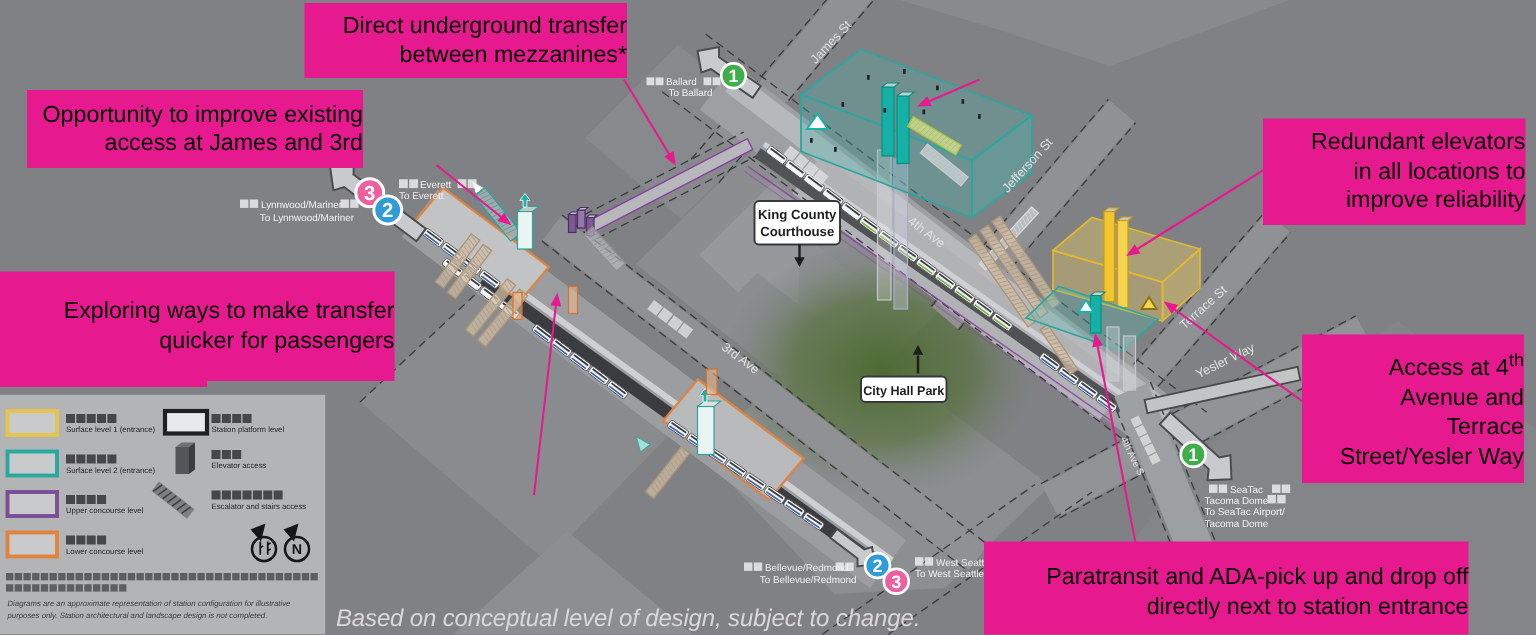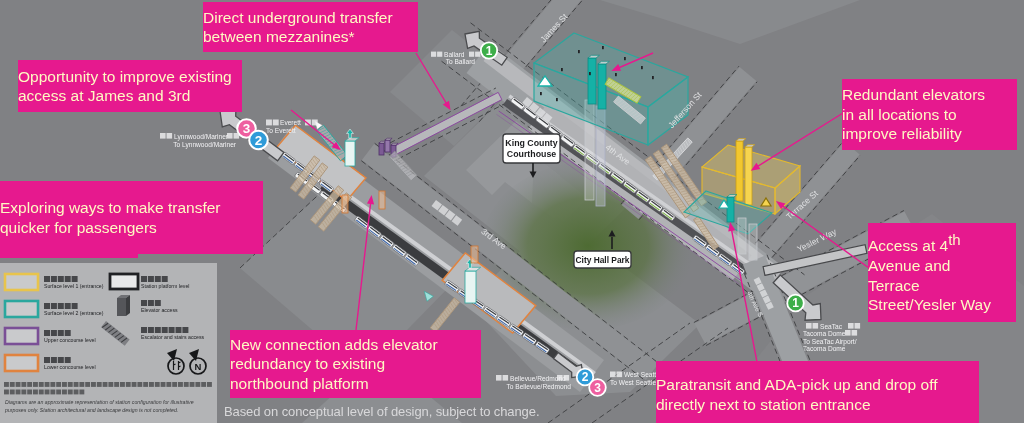--- a/index.html
+++ b/index.html
@@ -1,18 +1,18 @@
 <!DOCTYPE html>
 <html><head><meta charset="utf-8"><style>
 html,body{margin:0;padding:0;background:#808184;width:1024px;height:423px;overflow:hidden}
 *{box-sizing:border-box}
 .wrap{position:relative;width:1024px;height:423px;font-family:"Liberation Sans",sans-serif}
-.callout{position:absolute;background:#e6198e;color:#fef9c3;display:flex;align-items:center;justify-content:center;text-align:left;font-size:15.5px;line-height:19.5px}
+.callout{position:absolute;background:#e6198e;color:#000000;display:flex;align-items:center;justify-content:center;text-align:right;font-size:15.5px;line-height:19.5px}
 .callout div{width:100%}
-.base{position:absolute;left:224px;top:404px;font-size:13px;color:#d8d8da;letter-spacing:-0.1px}
+.base{position:absolute;left:224px;top:404px;font-size:16px;font-style:italic;color:#d8d8da;letter-spacing:-0.1px}
 </style></head><body>
 <div class="wrap">
 
 <svg width="1024" height="423" viewBox="0 0 1024 423" xmlns="http://www.w3.org/2000/svg" font-family="Liberation Sans, sans-serif">
 
 <rect x="0" y="0" width="1024" height="423" fill="#808184"></rect>
 
 <polygon points="424,176 508,94 638,196 554,278" fill="#8b8d90"></polygon>
 
 <polygon points="466,170 516,121 546,144 534,156 560,176 532,203 505,182 492,195" fill="#96989b"></polygon>
@@ -928,25 +928,22 @@
 
 <div class="callout" style="left:0;top:181px;width:263px;height:73px">
       <div>Exploring ways to make transfer<br>quicker for passengers</div>
     </div>
 
 <div class="callout" style="left:842px;top:79px;width:175px;height:71px">
       <div>Redundant elevators<br>in all locations to<br>improve reliability</div>
     </div>
 <div style="position:absolute;left:0;top:254px;width:138px;height:4px;background:#e6198e"></div>
 
-<div class="callout" style="left:230px;top:330px;width:251px;height:68px">
-      <div>New connection adds elevator<br>redundancy to existing<br>northbound platform</div>
-    </div>
 
 <div class="callout" style="left:868px;top:223px;width:148px;height:99px">
-      <div>Access at 4<sup style="font-size:15px">th</sup><br>Avenue and<br>Terrace<br>Street/Yesler Way</div>
+      <div>Access at 4<sup style="font-size:12px">th</sup><br>Avenue and<br>Terrace<br>Street/Yesler Way</div>
     </div>
 
 <div class="callout" style="left:656px;top:361px;width:323px;height:67px">
       <div>Paratransit and ADA-pick up and drop off<br>directly next to station entrance</div>
     </div>
 
 <div class="base">Based on conceptual level of design, subject to change.</div>
 </div>
 </body></html>

